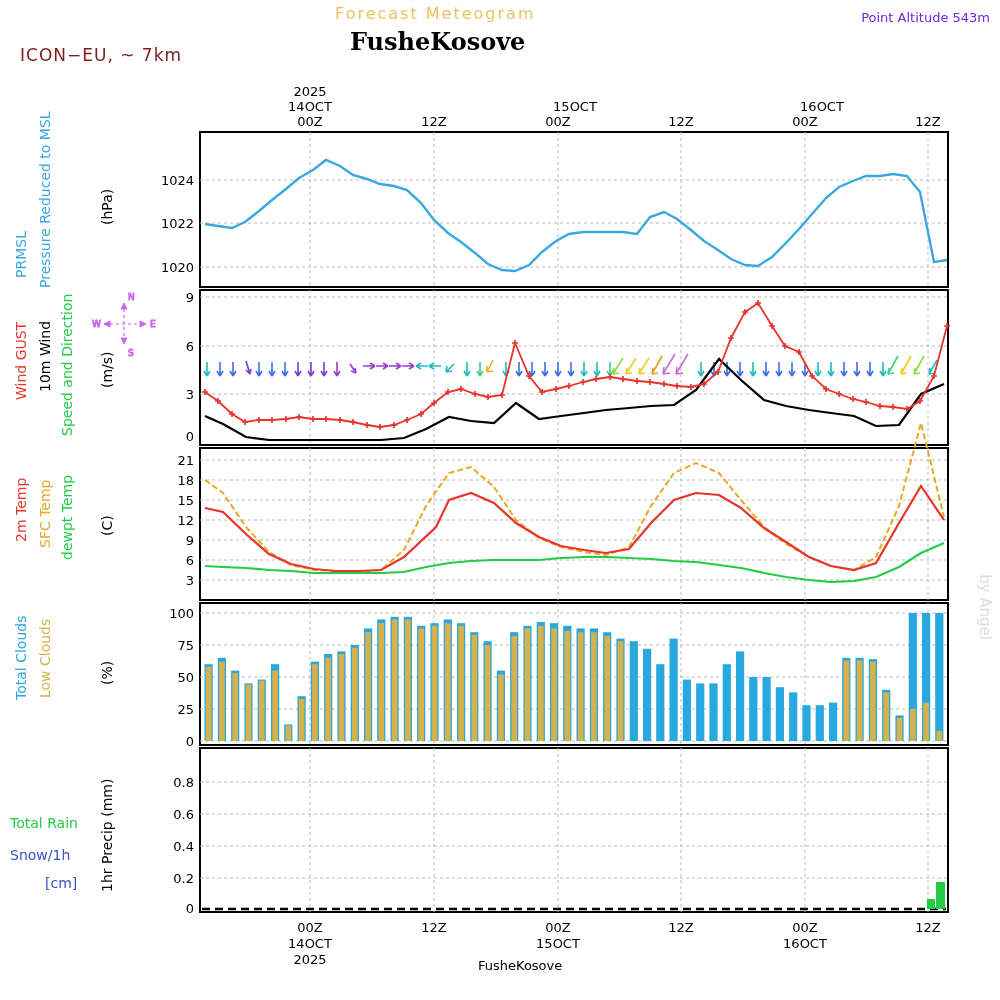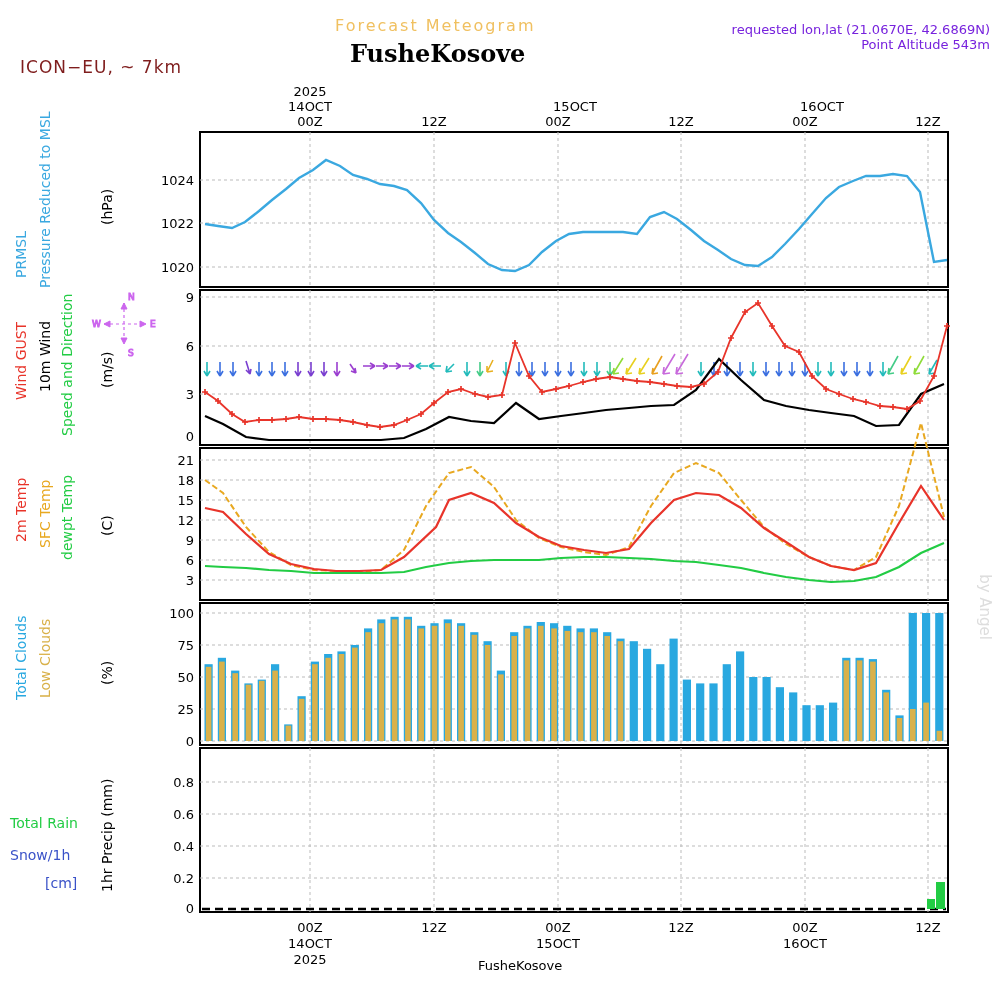--- a/index.html
+++ b/index.html
@@ -1,17 +1,17 @@
 <!DOCTYPE html>
 <html><head>
 <meta charset="utf-8">
 <style>
   html,body{margin:0;padding:0;}
   body{width:1000px;height:1000px;background:#ffffff;font-family:"DejaVu Sans",sans-serif;position:relative;overflow:hidden;}
-  .abs{position:absolute;margin-top:12px;}
+  .abs{position:absolute;}
   .hdr-title{font-family:"DejaVu Serif",serif;font-weight:bold;font-size:24px;color:#000;}
   .hdr-fm{font-family:"DejaVu Sans",sans-serif;font-size:16px;color:#f0c060;letter-spacing:2px;}
   .hdr-model{font-family:"DejaVu Sans",sans-serif;font-size:17px;color:#7f1d1d;letter-spacing:1px;text-align:center;}
   .hdr-meta{font-family:"DejaVu Sans",sans-serif;font-size:13px;color:#7722dd;text-align:right;}
   .hdr-meta div{line-height:15px;}
   .axlabel{font-family:"DejaVu Sans",sans-serif;font-size:13px;fill:#000;}
   .watermark{position:absolute;right:6px;top:640px;font-size:15px;color:#dddddd;transform:rotate(90deg);transform-origin:right top;}
   svg{position:absolute;left:0;top:0;}
   .tick{font-family:"DejaVu Sans",sans-serif;font-size:13px;fill:#000;}
   .vlabel{font-family:"DejaVu Sans",sans-serif;font-size:14px;}
@@ -19,21 +19,20 @@
 </head>
 <body>
 
 <div class="abs" style="left:335px;top:4px;"><span class="hdr-fm">Forecast Meteogram</span></div>
 
 <div class="abs" style="left:350px;top:27px;"><span class="hdr-title">FusheKosove</span></div>
 
 <div class="abs" style="left:20px;top:45px;"><span class="hdr-model">ICON−EU, ~ 7km</span></div>
 
 <div class="abs hdr-meta" style="left:560px;top:10px;width:430px;">
-  <div>requested lon,lat (21.0670E, 42.6869N)</div>
   <div>Point Altitude 543m</div>
 </div>
 
 <div class="watermark">by Angel</div>
 
 <svg width="1000" height="1000">
   <defs>
     <g id="plusmark">
         <path d="M-3,0 H3 M0,-3 V3" stroke-width="1.6"></path>
       </g>

